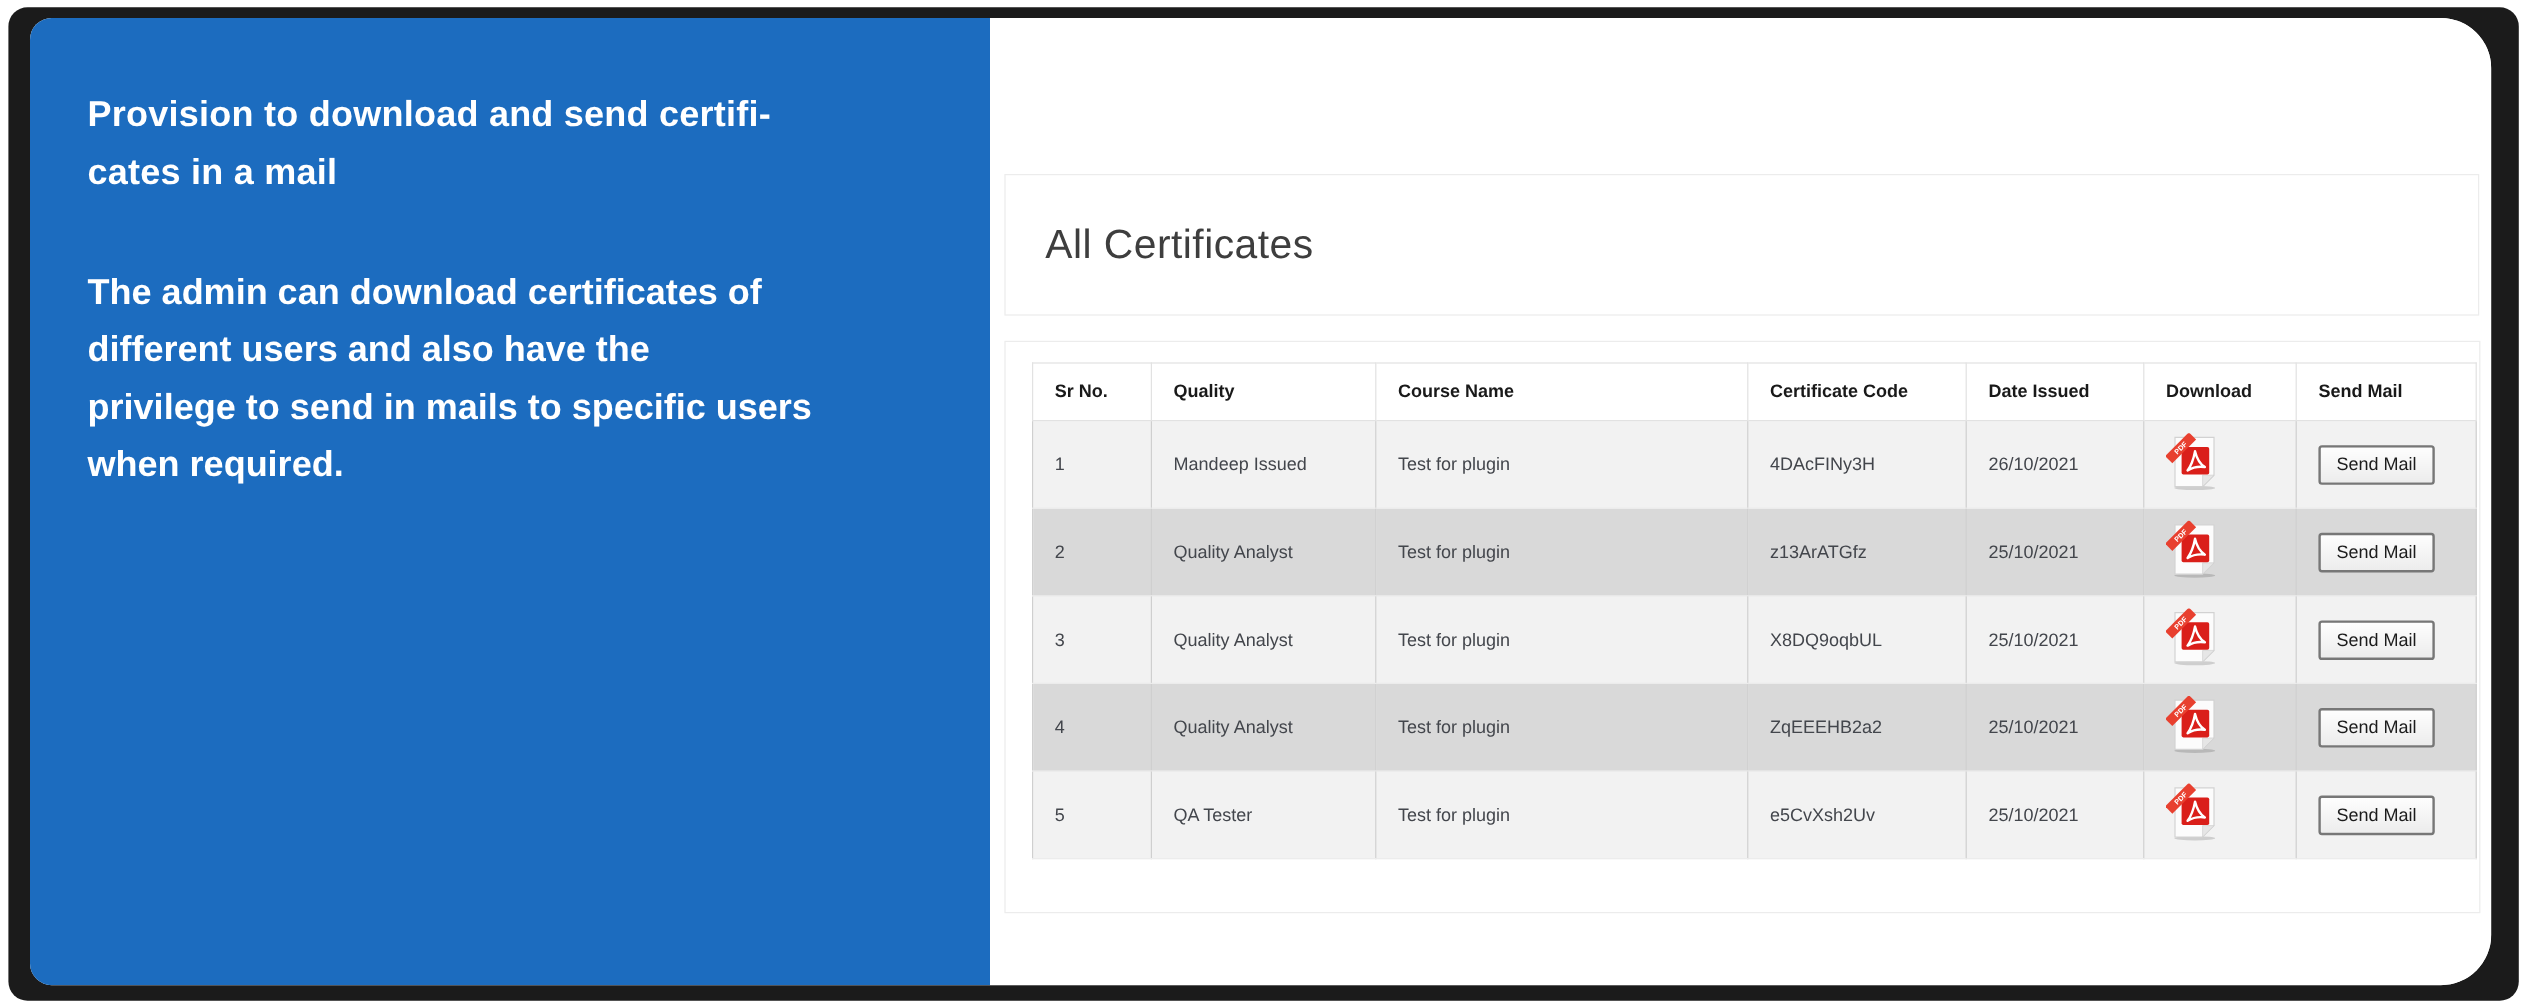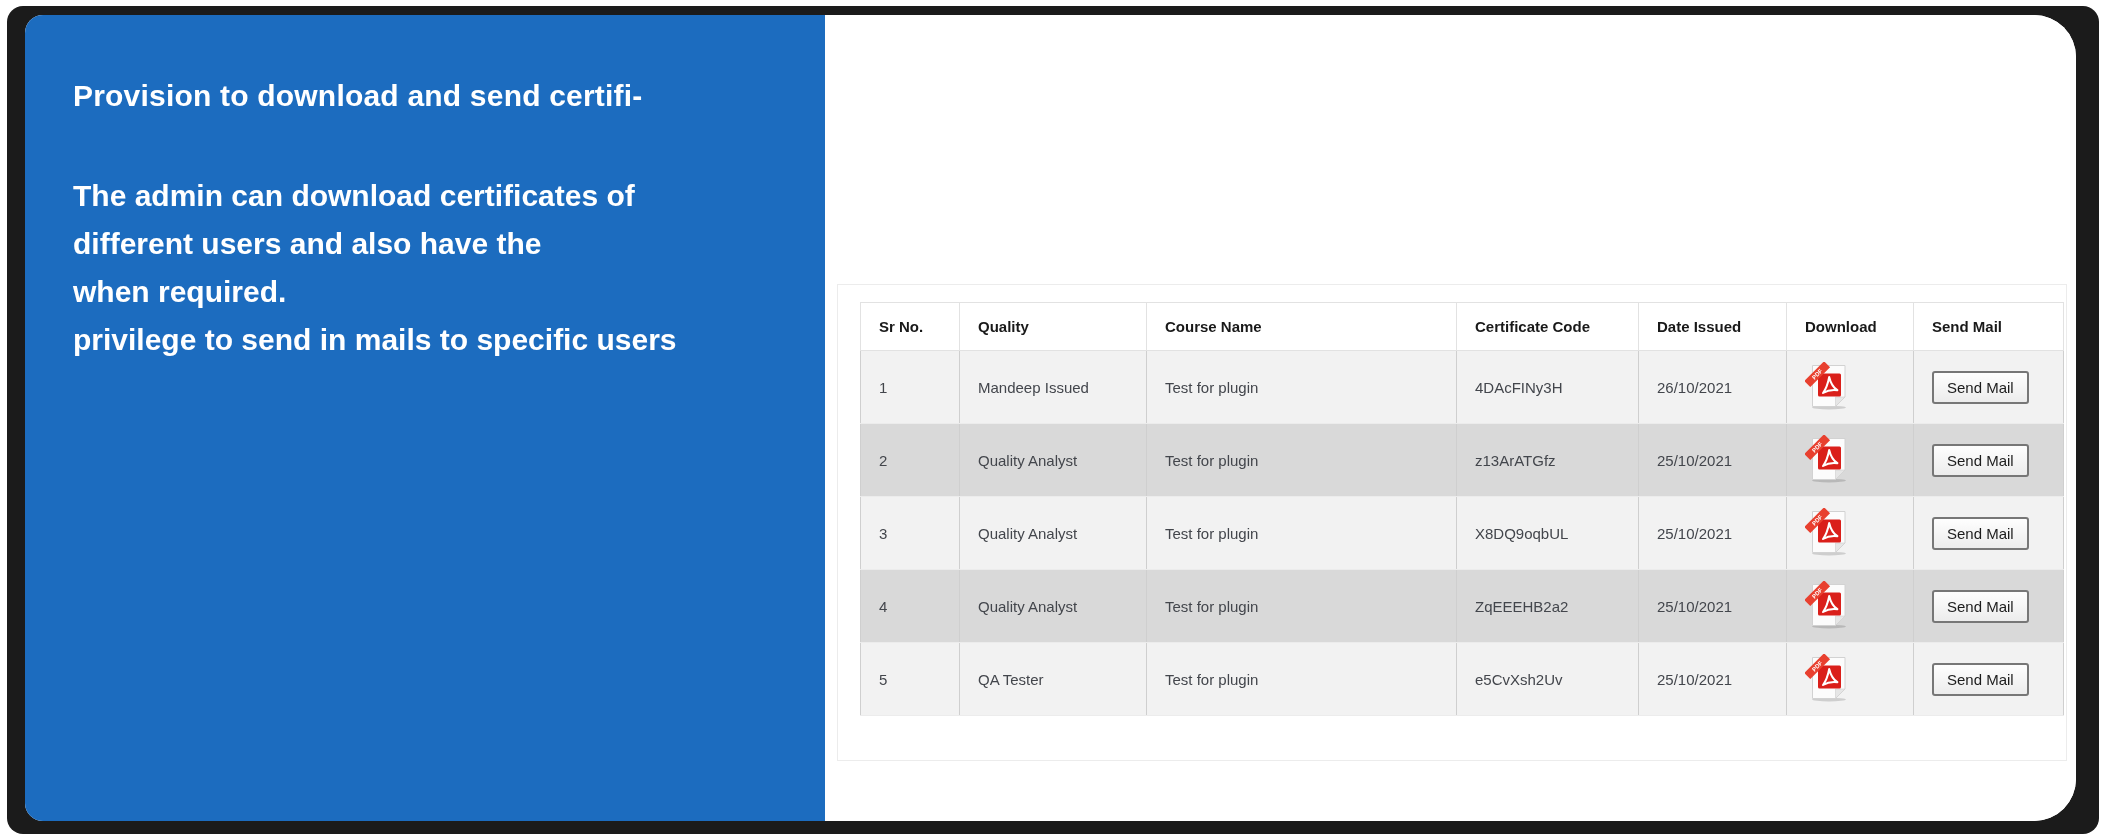--- a/index.html
+++ b/index.html
@@ -137,30 +137,34 @@
 </head>
 <body>
 
 <div class="stage">
   <div class="frame">
     <div class="content">
 
       <aside class="left-panel">
         <h2>
             <span class="line">Provision to download and send certifi-</span>
+            <span class="line">cates in a mail</span>
           </h2>
         <div class="panel-body">
             <span class="line">The admin can download certificates of</span>
             <span class="line">different users and also have the</span>
+            <span class="line">privilege to send in mails to specific users</span>
             <span class="line">when required.</span>
-            <span class="line">privilege to send in mails to specific users</span>
           </div>
       </aside>
 
       <main class="right-panel">
+        <section class="title-card">
+          <h1>All Certificates</h1>
+        </section>
 
         <section class="table-card">
           <table class="cert-table">
             <colgroup>
               <col style="width:99px">
                 <col style="width:187px">
                 <col style="width:310px">
               <col style="width:182px">
                 <col style="width:148px">
                 <col style="width:127px">

